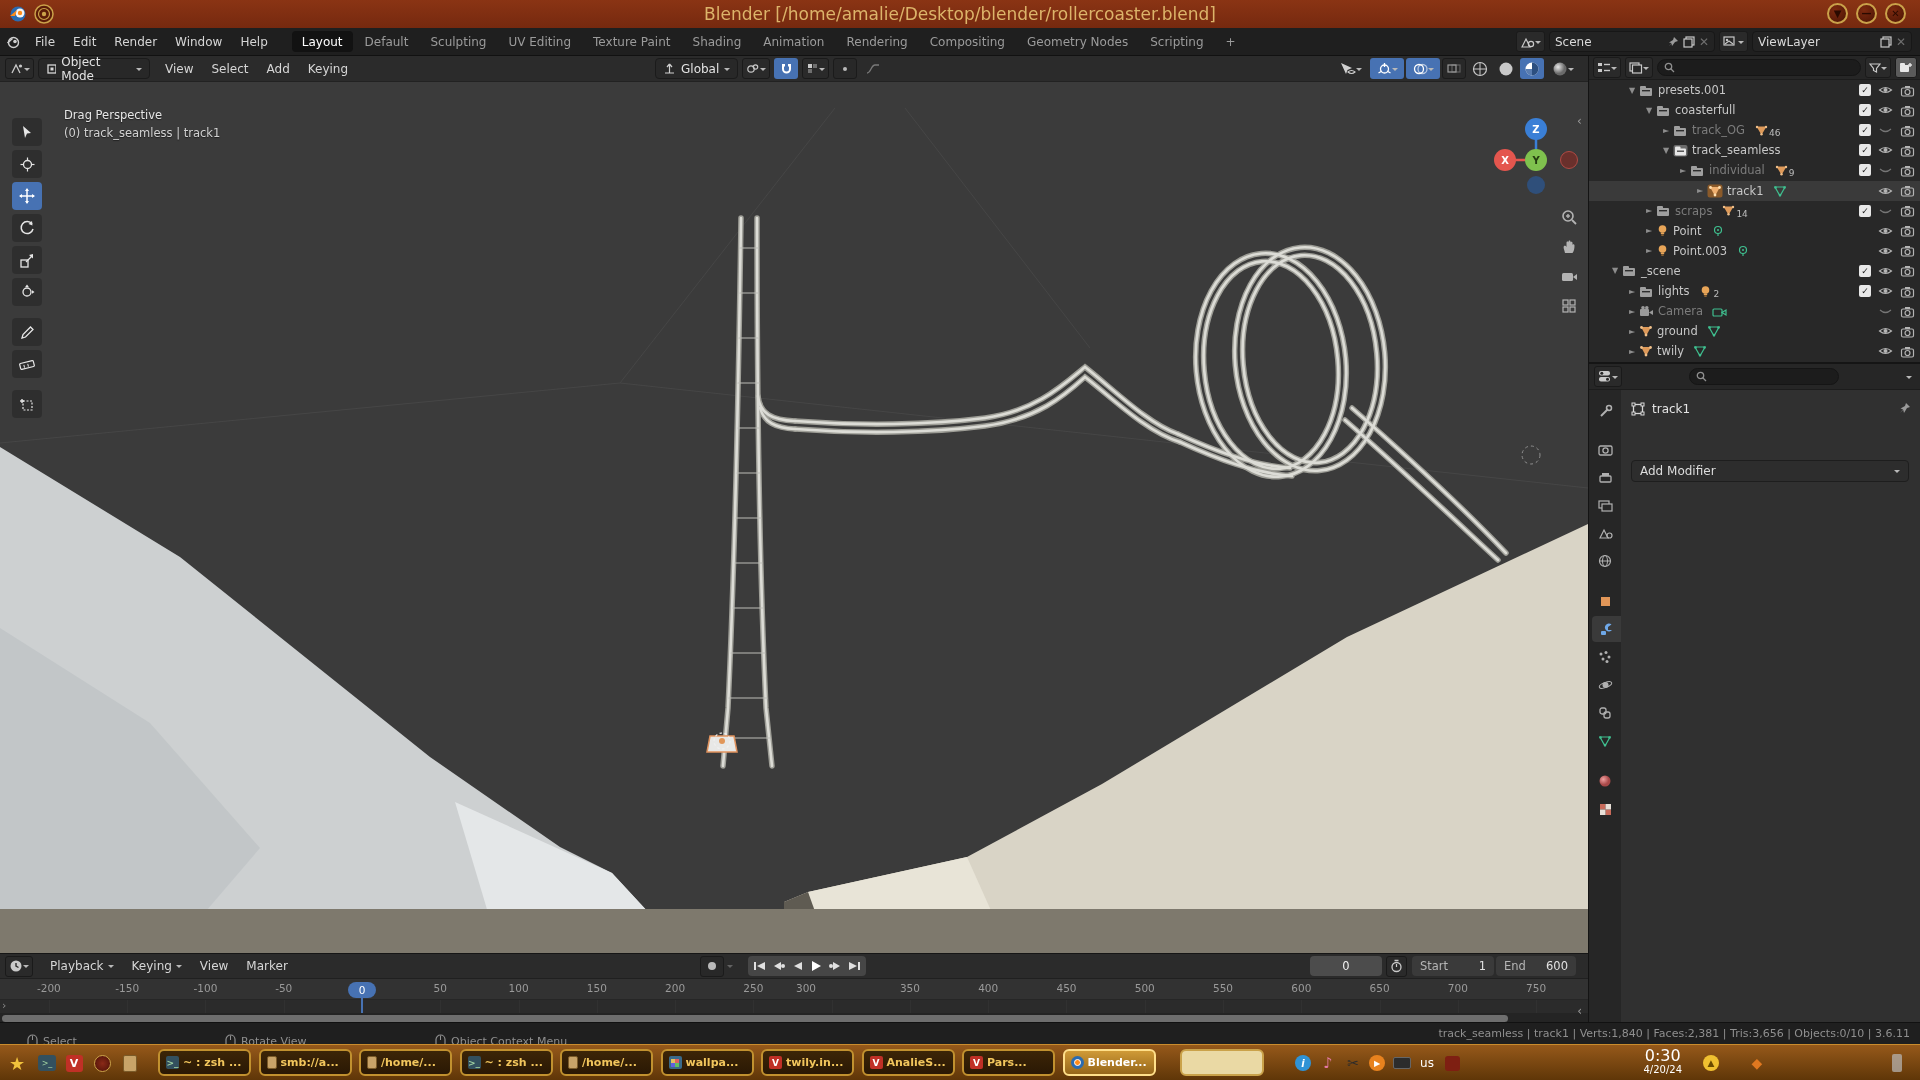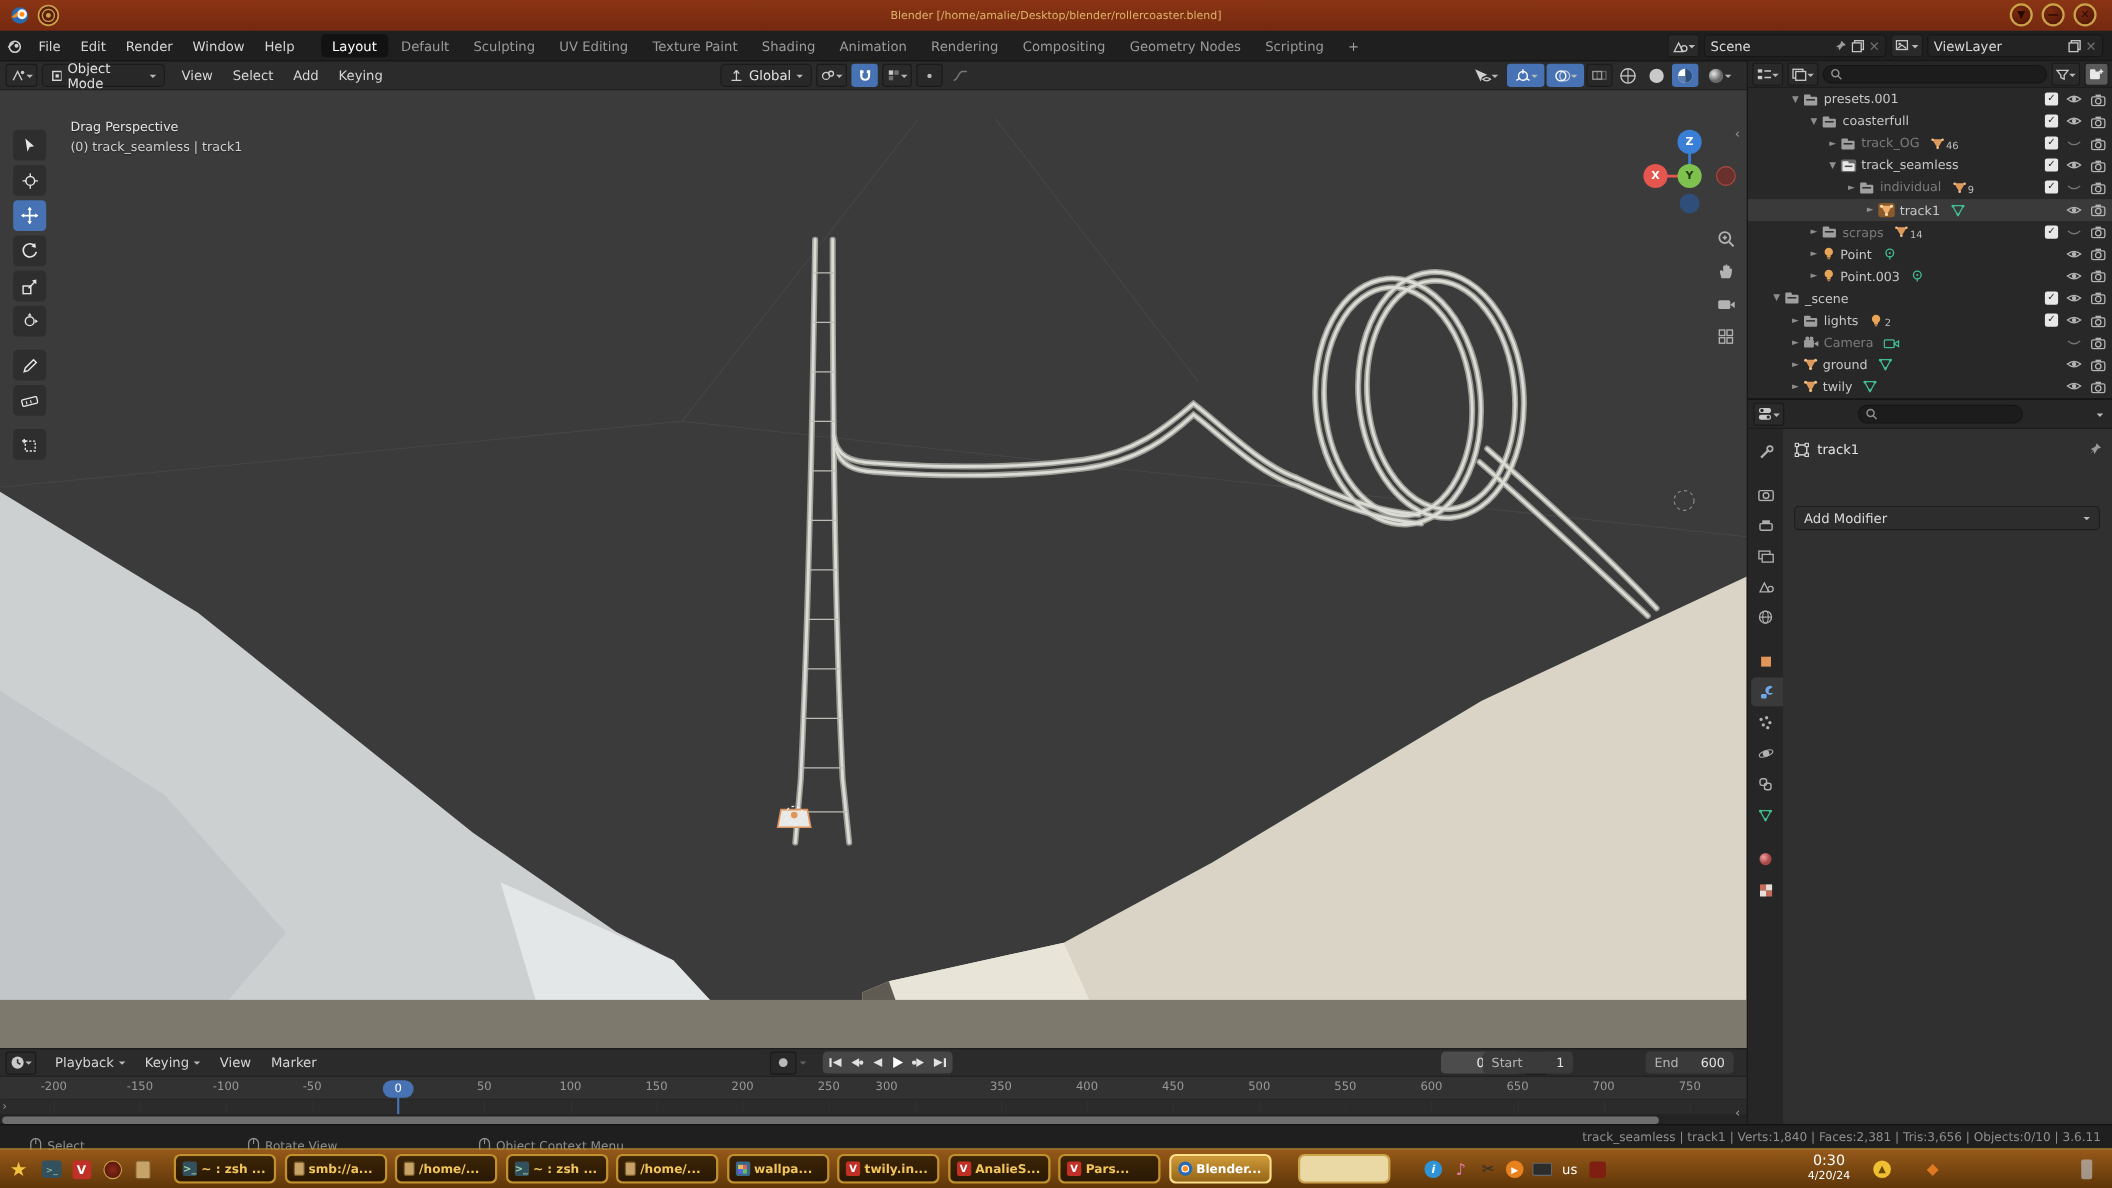--- a/index.html
+++ b/index.html
@@ -1,21 +1,21 @@
 <!DOCTYPE html>
 <html><head>
 <meta charset="utf-8">
 <style>
 *{margin:0;padding:0;box-sizing:border-box}
 html,body{width:1920px;height:1080px;overflow:hidden;background:#000;font-family:"DejaVu Sans",sans-serif;-webkit-font-smoothing:antialiased}
 .abs{position:absolute}
 #screen{position:relative;width:1920px;height:1080px;background:#3b3b3b}
 
 #titlebar{position:absolute;left:0;top:0;width:1920px;height:28px;background:linear-gradient(#8a3414,#76290f);display:flex;align-items:center}
-#titlebar .title{position:absolute;left:0;right:0;text-align:center;color:#dcb46a;font-size:10px}
+#titlebar .title{position:absolute;left:0;right:0;text-align:center;color:#dcb46a;font-size:17px}
 .winbtn{position:absolute;top:3px;width:21px;height:21px;border-radius:50%;background:radial-gradient(circle at 35% 30%,#7d2a10,#4a1404);border:2px solid #caa24a;color:#2a0a00;font-size:10px;font-weight:bold;display:flex;align-items:center;justify-content:center;line-height:1}
 
 #topbar{position:absolute;left:0;top:28px;width:1920px;height:28px;background:#1f1f1f;border-bottom:1px solid #111;display:flex;align-items:center;font-size:12px;color:#cfcfcf}
 .menuitem{padding:0 9px;height:22px;display:flex;align-items:center;border-radius:3px;color:#d6d6d6}
 .tab{padding:0 10px;height:21px;display:flex;align-items:center;border-radius:4px;color:#9b9b9b;margin:0 1px}
 .tab.active{background:#121212;color:#fff}
 .idsel{display:flex;align-items:center;background:#232323;border:1px solid #171717;border-radius:4px;height:21px;padding:0 5px;color:#dadada;font-size:12px}
 .iconbtn{display:flex;align-items:center;justify-content:center;height:21px;padding:0 3px;border-radius:3px;background:#2a2a2a;border:1px solid #1a1a1a}
 
 #vpheader{position:absolute;left:0;top:56px;width:1588px;height:26px;background:#2b2b2b;border-bottom:1px solid #222;display:flex;align-items:center;font-size:12px;color:#d6d6d6}
@@ -605,21 +605,21 @@
       <div class="numfield" style="position:absolute;left:1310px;width:72px">
         <span>0</span>
       </div>
       <div class="iconbtn" style="position:absolute;left:1386px">
         <svg width="13" height="14">
             <circle cx="6.5" cy="8" r="4.5" fill="none" stroke="#c9c9c9" stroke-width="1.3"></circle>
             <line x1="6.5" y1="8" x2="6.5" y2="5" stroke="#c9c9c9" stroke-width="1.2"></line>
             <line x1="4.5" y1="1.5" x2="8.5" y2="1.5" stroke="#c9c9c9" stroke-width="1.5"></line>
           </svg>
       </div>
-      <div class="rangegrp" style="position:absolute;left:1348px;width:82px">
+      <div class="rangegrp" style="position:absolute;left:1412px;width:82px">
         <span style="color:#b5b5b5">Start</span>
           <span style="flex:1"></span>
           <span>1</span>
       </div>
       <div class="rangegrp" style="position:absolute;left:1496px;width:80px">
         <span style="color:#b5b5b5">End</span>
           <span style="flex:1"></span>
           <span>600</span>
       </div>
     </div>
@@ -1477,21 +1477,21 @@
         <div style="width:18px;height:12px;background:#2c2c2c;border-radius:2px;border:1px solid #666"></div>
       </div>
     <div class="trayicon" style="left:1416px;color:#fff;font-size:12px">
         <span>us</span>
       </div>
     <div class="trayicon" style="left:1441px">
         <div style="width:15px;height:15px;background:#7e1f12;border-radius:3px"></div>
       </div>
 
     <div id="clock">
-      <div style="font-size:13px">0:30</div>
+      <div style="font-size:16px">0:30</div>
       <div style="font-size:10px">4/20/24</div>
     </div>
     <div class="trayicon" style="left:1700px">
         <div style="width:16px;height:16px;border-radius:50%;background:#f0c030;display:flex;align-items:center;justify-content:center;color:#6a4a00;font-size:9px">▲</div>
       </div>
     <div class="trayicon" style="left:1746px">
         <span style="color:#e07820;font-size:14px">◆</span>
       </div>
     <div class="trayicon" style="left:1886px">
         <div style="width:10px;height:18px;background:#b9b9b9;border-radius:2px;opacity:.7"></div>

